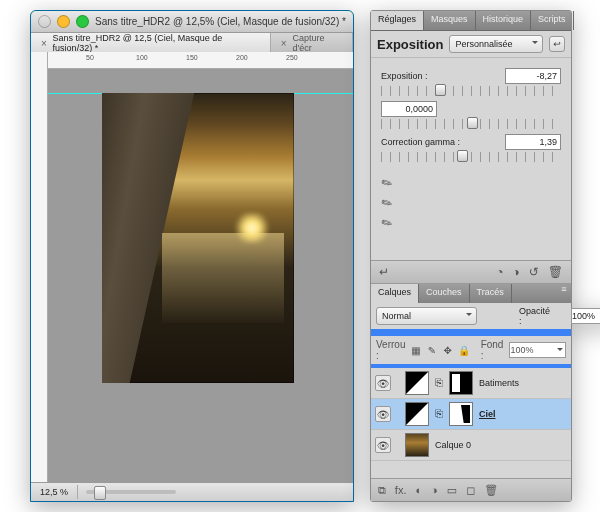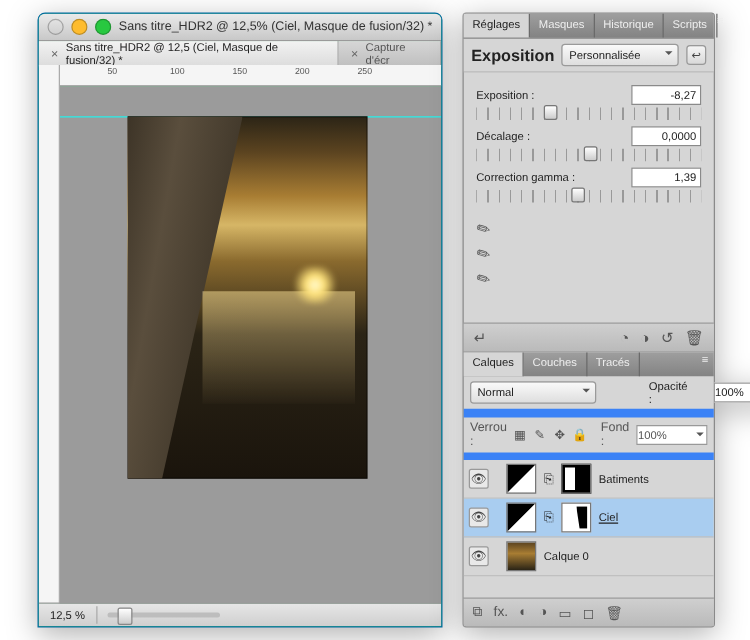--- a/index.html
+++ b/index.html
@@ -52,35 +52,35 @@
   .middlebar .sp{flex:1}
   
   .ltabs{display:flex;height:19px;background:linear-gradient(#9e9e9e,#838383);color:#eee;font-size:9px}
   .ltabs .ptab.active{background:#d6d6d6;color:#222}
   .lopts{display:flex;align-items:center;padding:3px 5px;gap:21px;border-bottom:7px solid #3b82f6}
   .lopts .select{flex:0 0 80px}
   .lopts .lab{font-size:9px}
   .lopts .sp{flex:1}
   .pct{width:34px;height:14px;background:#fff;border:1px solid #999;font-size:9px;text-align:left;padding-right:26px;line-height:14px;position:relative}
   .pct::after{content:"";position:absolute;right:2px;top:5px;border:3px solid transparent;border-top-color:#555}
-  .lockrow{display:flex;align-items:center;gap:5px;padding:3px 5px;border-bottom:6px solid #3b82f6;color:#555;font-size:10px}
+  .lockrow{display:flex;align-items:center;gap:5px;padding:3px 5px;border-bottom:4px solid #3b82f6;color:#555;font-size:10px}
   .lockrow .icon{width:13px;height:13px;display:inline-flex;align-items:center;justify-content:center;font-size:10px}
   .layers{flex:0 0 110px;background:#d6d6d6;overflow:auto}
   .layer{display:flex;align-items:center;height:30px;border-bottom:1px solid #c0c0c0;padding:0 4px;gap:4px}
   .layer.sel{background:#a9cdf0}
   .eye{width:14px;height:14px;border:1px solid #999;border-radius:2px;display:flex;align-items:center;justify-content:center;background:#e9e9e9;font-size:10px;color:#444}
   .thumb{width:22px;height:22px;border:1px solid #777;background:#fff;position:relative}
   .thumb.adj{background:linear-gradient(135deg,#000 0 49%,#fff 51% 100%)}
   .thumb.mask{background:#000}
   .thumb.mask::after{content:"";position:absolute;left:2px;top:2px;width:8px;height:18px;background:#fff}
   .thumb.mask2{background:#fff}
   .thumb.mask2::after{content:"";position:absolute;right:2px;top:2px;width:9px;height:18px;background:#000;clip-path:polygon(0 0,100% 0,100% 100%,30% 100%)}
   .thumb.photo{background:linear-gradient(180deg,#5c4420 0%,#a87d33 40%,#2b2416 100%)}
   .lname{font-size:9px;padding-left:2px}
-  .lname.bold{font-weight:normal;text-decoration:underline}
+  .lname.bold{font-weight:bold;text-decoration:underline}
   .layers-footer{height:22px;background:linear-gradient(#cfcfcf,#bababa);border-top:1px solid #9a9a9a;display:flex;align-items:center;gap:9px;padding:0 7px;color:#555;font-size:11px;margin-top:auto}
   .link{width:12px;height:12px;display:inline-flex;align-items:center;justify-content:center}
 </style>
 </head>
 <body>
 
 <div class="doc-window shadow">
   <div class="titlebar">
     <span class="tb-btn" style="#ff5f57"></span>
     <span class="tb-btn" style="background:#febc2e"></span>
@@ -142,21 +142,20 @@
   </div>
   <div class="ctrls">
     <div class="row">
         <label>Exposition :</label>
         <div class="valbox">-8,27</div>
       </div>
     <div class="miniruler">
         <div class="th" style="left:30%"></div>
       </div>
     <div class="row">
-        <label>Décalage :</label>
         <div class="valbox">0,0000</div>
       </div>
     <div class="miniruler">
         <div class="th" style="left:48%"></div>
       </div>
     <div class="row">
         <label>Correction gamma :</label>
         <div class="valbox">1,39</div>
       </div>
     <div class="miniruler">

